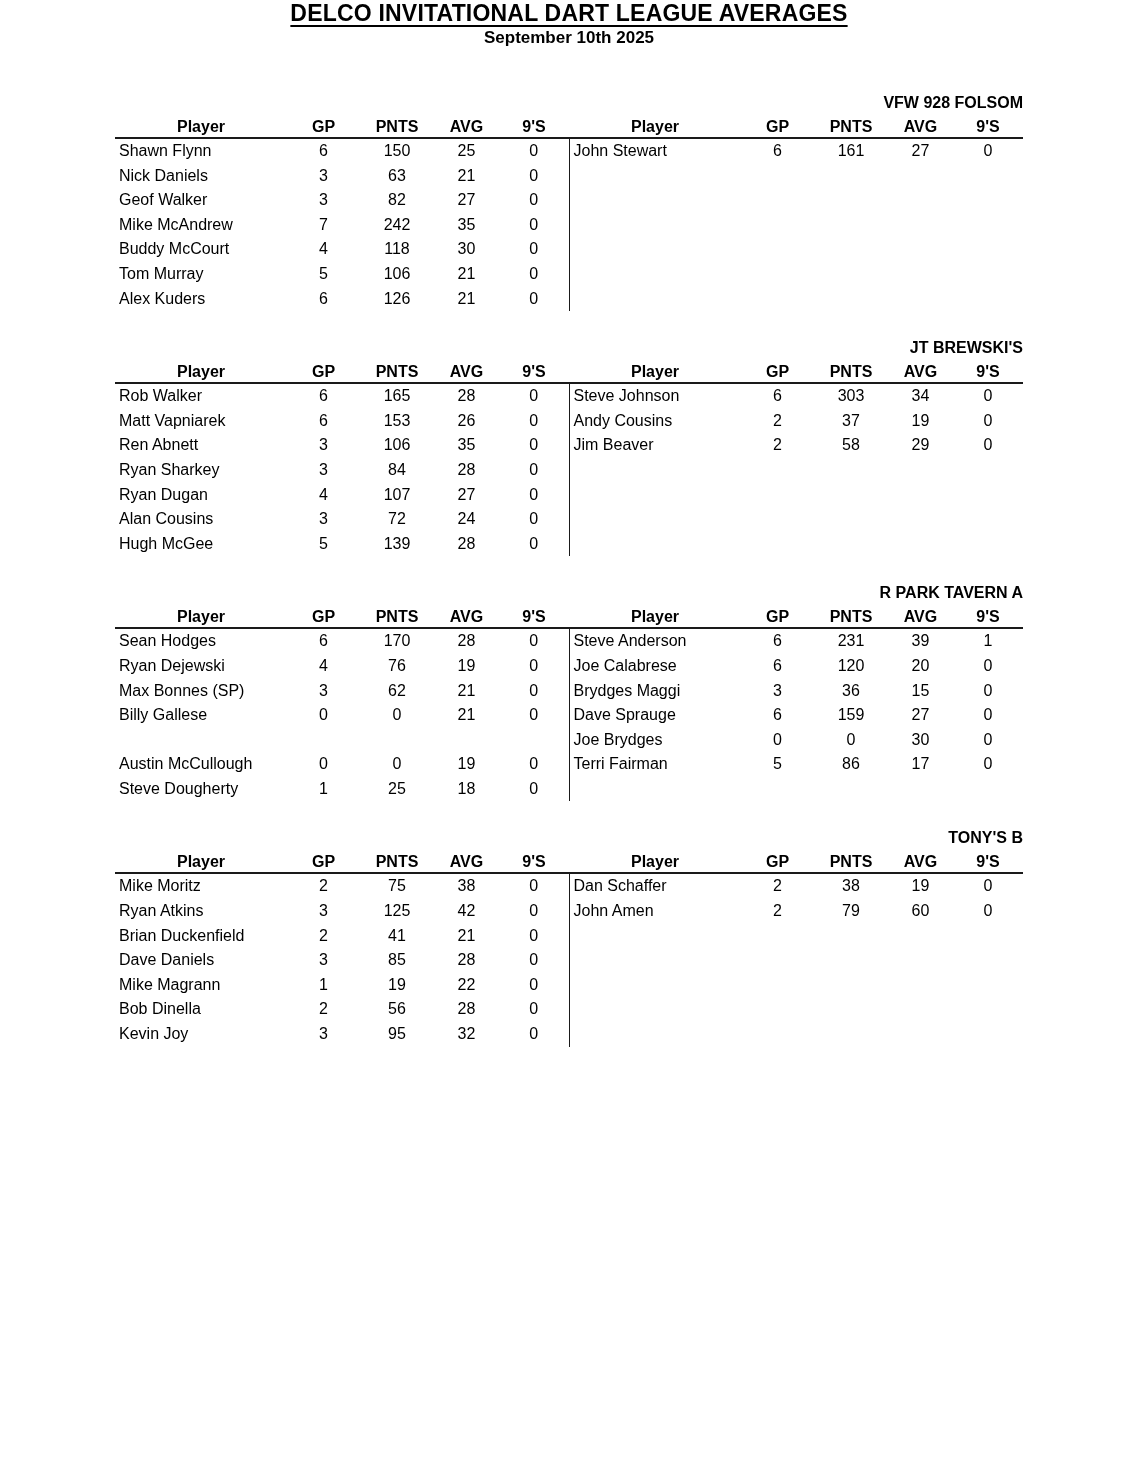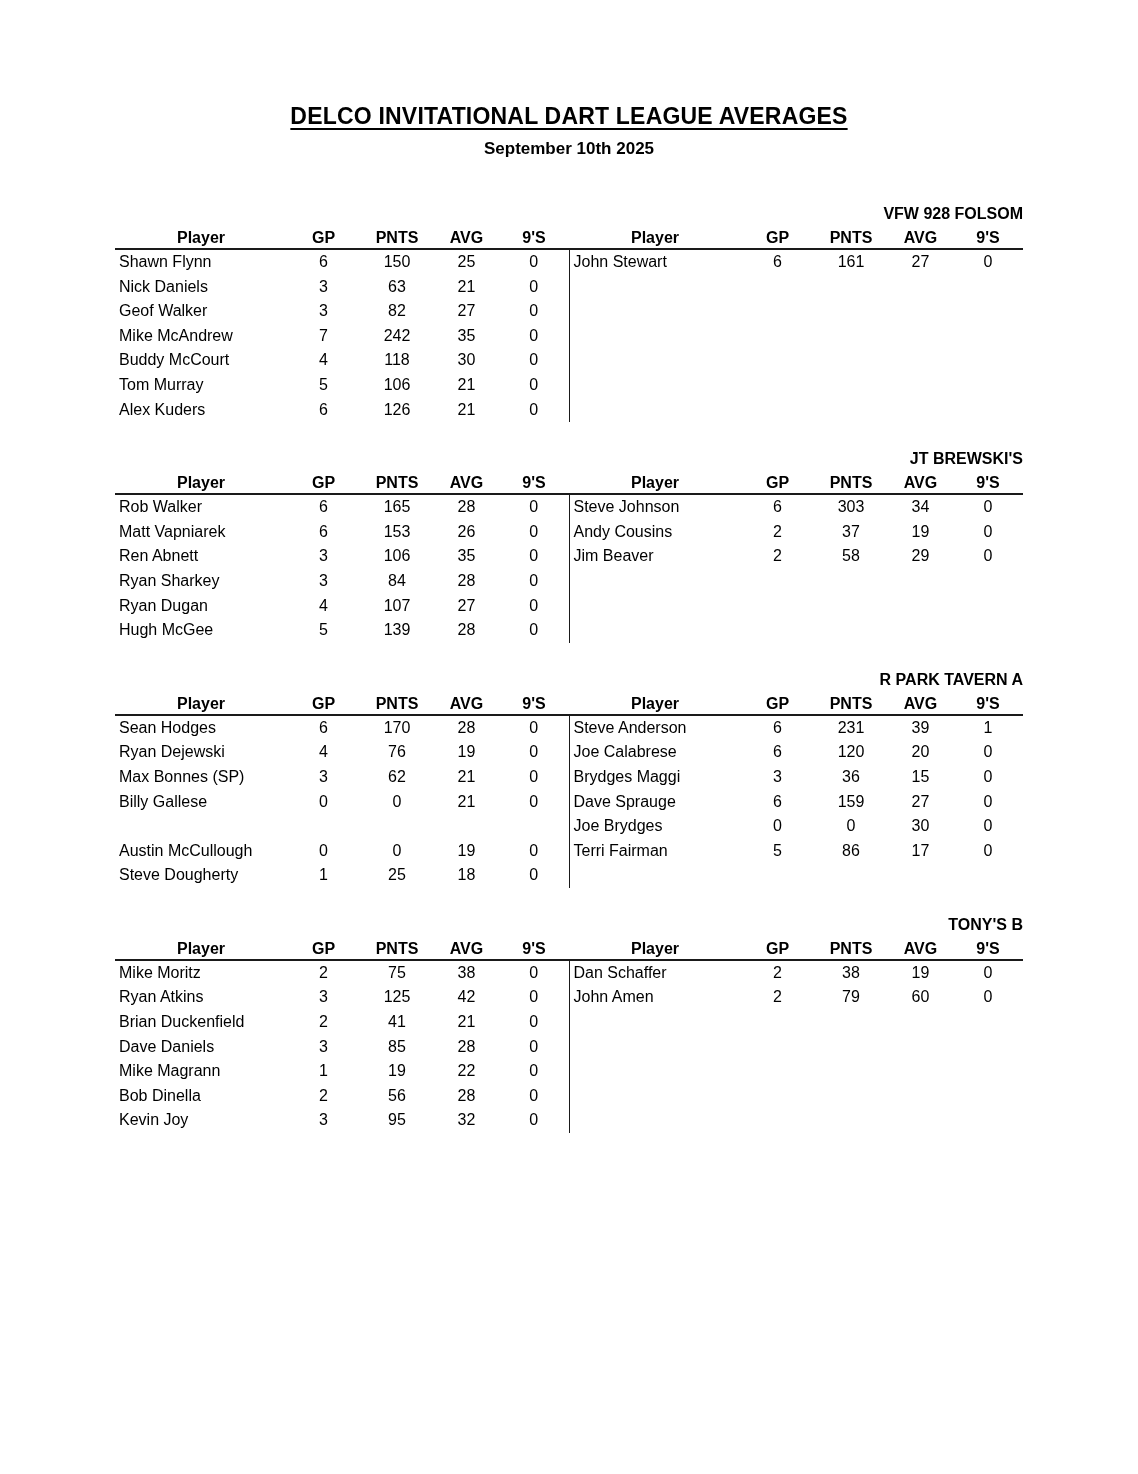--- a/index.html
+++ b/index.html
@@ -4,37 +4,37 @@
 <style>
   * { box-sizing: border-box; }
   html, body { margin: 0; padding: 0; }
   body {
     width: 1138px;
     height: 1474px;
     background: #ffffff;
     color: #000000;
     font-family: "Liberation Sans", sans-serif;
   }
-  .doc { padding-top: 103px; }
+  .doc { }
   .title {
     text-align: center;
     font-size: 23px;
     font-weight: bold;
     line-height: 27px;
     text-decoration: underline;
     text-decoration-thickness: 2px;
     text-underline-offset: 4px;
     letter-spacing: 0.2px;
   }
   .subtitle {
     text-align: center;
     font-size: 17px;
     font-weight: bold;
     line-height: 20px;
-    margin-top: 9px;
+    margin-top: 1px;
   }
   .sections { }
   .section { width: 908px; margin: 27px auto 0; }
   .section:first-child { margin-top: 45px; }
   .section-title {
     text-align: right;
     font-weight: bold;
     font-size: 16px;
     line-height: 20px;
     margin-bottom: 3px;
@@ -275,20 +275,32 @@
               <td class="num">107</td>
               <td class="num">27</td>
               <td class="num">0</td>
               <td class="player divider"></td>
               <td class="num"></td>
               <td class="num"></td>
               <td class="num"></td>
               <td class="num"></td>
             </tr>
             <tr>
+              <td class="player">Alan Cousins</td>
+              <td class="num">3</td>
+              <td class="num">72</td>
+              <td class="num">24</td>
+              <td class="num">0</td>
+              <td class="player divider"></td>
+              <td class="num"></td>
+              <td class="num"></td>
+              <td class="num"></td>
+              <td class="num"></td>
+            </tr>
+            <tr>
               <td class="player">Hugh McGee</td>
               <td class="num">5</td>
               <td class="num">139</td>
               <td class="num">28</td>
               <td class="num">0</td>
               <td class="player divider"></td>
               <td class="num"></td>
               <td class="num"></td>
               <td class="num"></td>
               <td class="num"></td>

